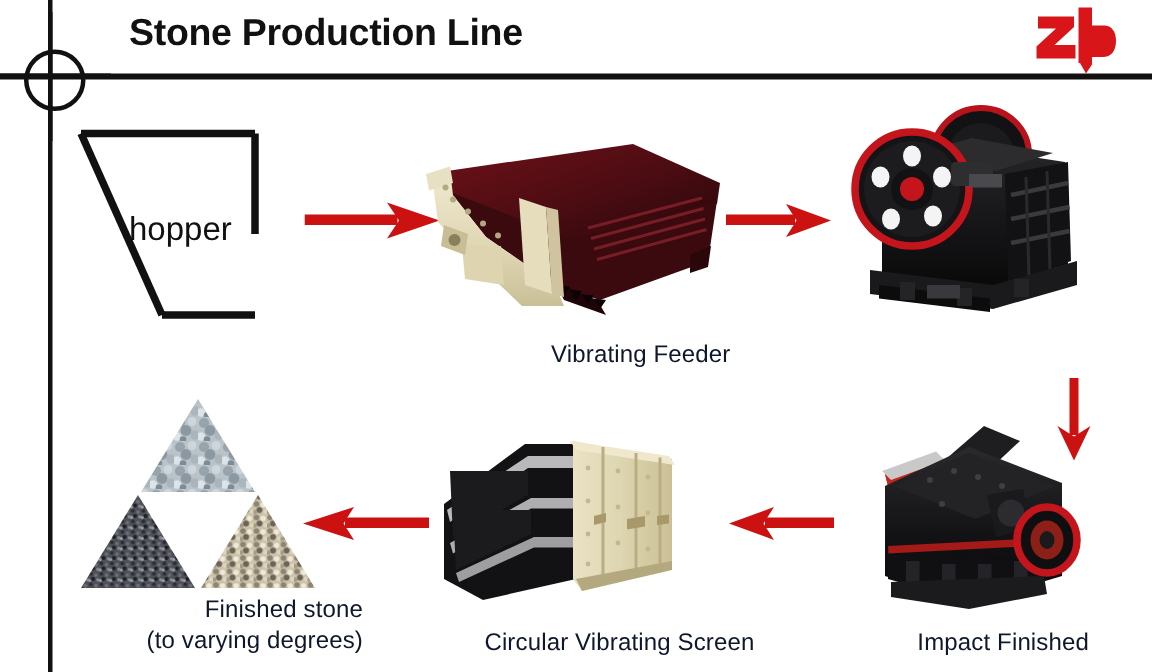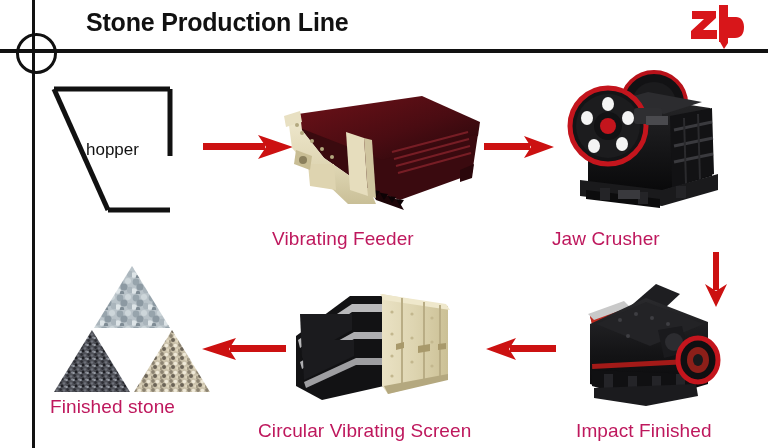--- a/index.html
+++ b/index.html
@@ -27,31 +27,31 @@
     letter-spacing:-0.2px;white-space:nowrap;
   }
   .logo{
     position:absolute;left:686px;top:3px;
     width:60px;height:46px;
   }
 
   
   .lbl{
     position:absolute;
-    font-size:19px;color:#be185d;
-    text-align:left;white-space:nowrap;
+    font-size:16px;color:#0f172a;
+    text-align:right;white-space:nowrap;
     letter-spacing:0.1px;
   }
   .lbl.two{line-height:21px;white-space:normal;margin-left:14px;}
 
   
   .hopper-wrap{position:absolute;left:50px;top:84px;width:136px;height:136px;}
   .hopper-txt{
     position:absolute;left:86px;top:140px;
-    font-size:17px;color:#111;
+    font-size:22px;color:#111;
   }
 
   
   .arrow{position:absolute;}
 
   
   .machine{position:absolute;}
 </style>
 </head>
 <body>
@@ -213,21 +213,20 @@
         <ellipse cx="76" cy="54" rx="6" ry="7"></ellipse>
         <ellipse cx="70" cy="80" rx="6" ry="7"></ellipse>
         <ellipse cx="42" cy="82" rx="6" ry="7"></ellipse>
         <ellipse cx="35" cy="54" rx="6" ry="7"></ellipse>
       </g>
 
       <rect x="82" y="44" width="28" height="16" rx="3" fill="#2e2e31"></rect>
       <rect x="94" y="52" width="22" height="9" fill="#4a4a4e"></rect>
     </svg>
   </div>
-  <div class="lbl" style="left:552px;top:228px;width:180px;">Jaw Crusher</div>
 
   <div class="arrow" style="left:702px;top:252px;">
     <svg width="28" height="56" viewBox="0 0 28 56" aria-hidden="true">
       <rect x="11" y="0" width="6" height="38" fill="#cc1111"></rect>
       <path d="M3,32 L14,55 L25,32 L14,39 Z" fill="#cc1111"></path>
     </svg>
   </div>
 
   <div class="machine" style="left:576px;top:280px;width:150px;height:130px;">
     <svg viewBox="0 0 150 130" width="150" height="130" aria-hidden="true">
@@ -389,15 +388,16 @@
 
       <polygon points="80,4 118,66 42,66" fill="url(#gravelTop)"></polygon>
 
       <polygon points="40,68 78,130 2,130" fill="url(#gravelDark)"></polygon>
 
       <polygon points="120,68 158,130 82,130" fill="url(#gravelTan)"></polygon>
     </svg>
   </div>
   <div class="lbl two" style="left:36px;top:396px;width:192px;">
     <span>Finished stone</span><br>
+    <span>(to varying degrees)</span>
   </div>
 
 </div>
 
 </body></html>

